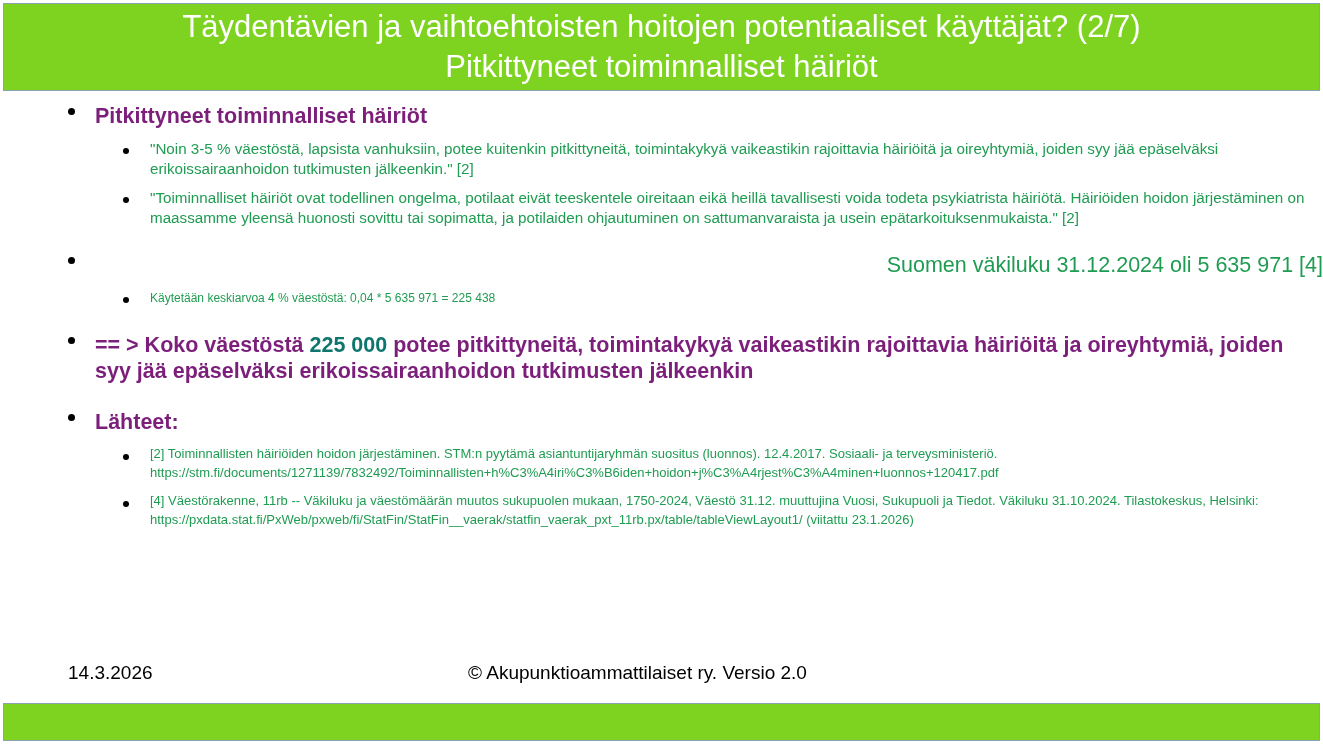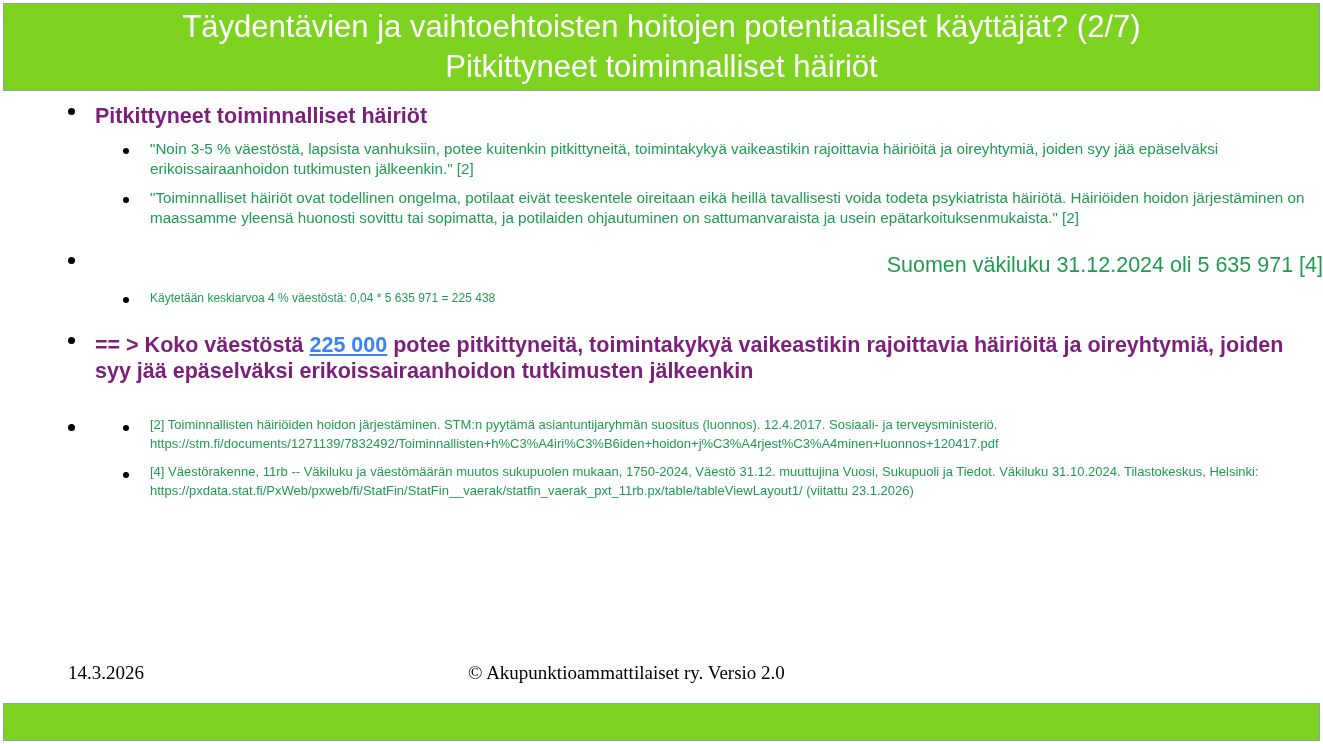--- a/index.html
+++ b/index.html
@@ -65,21 +65,21 @@
     border-radius: 50%;
   }
   .l1-text {
     font-size: 21.5px;
     line-height: 26px;
     padding-top: 3px;
   }
   .l1-text.bold { font-weight: bold; }
   .purple { color: #7b1f7b; }
   .green  { color: #1f9c52; text-align: right; }
-  .red    { color: #3b82f6; text-decoration: underline; }
+  .red    { color: #0f766e; }
 
   ul.lvl2 {
     list-style: none;
     margin: 0;
     padding: 0;
   }
   li.l2 {
     position: relative;
     padding-left: 55px;
     margin: 10px 0 0 0;
@@ -106,21 +106,21 @@
   .gap-b { height: 18px; }
   .gap-c { height: 20px; }
 
   
   .footer {
     position: absolute;
     left: 0;
     bottom: 52px;
     width: 1323px;
     height: 30px;
-    font-family: Liberation Serif, serif;
+    font-family: Liberation Sans, sans-serif;
     font-size: 19px;
     color: #000000;
   }
   .footer .date {
     position: absolute;
     left: 68px;
     top: 0;
   }
   .footer .copy {
     position: absolute;
@@ -184,20 +184,21 @@
 
     <li class="l1">
       <span class="bullet"></span>
       <div class="l1-text bold purple"><span>== &gt; Koko väestöstä </span><span class="red">225 000</span><span> potee pitkittyneitä, toimintakykyä vaikeastikin rajoittavia häiriöitä ja oireyhtymiä, joiden syy jää epäselväksi erikoissairaanhoidon tutkimusten jälkeenkin</span></div>
     </li>
 
     <div class="gap-c"></div>
 
     <li class="l1">
       <span class="bullet"></span>
+      <div class="l1-text bold purple">Lähteet:</div>
       <ul class="lvl2 sub-block">
         <li class="l2">
           <span class="bullet"></span>
           <div class="l2-text ref">[2] Toiminnallisten häiriöiden hoidon järjestäminen. STM:n pyytämä asiantuntijaryhmän suositus (luonnos). 12.4.2017. Sosiaali- ja terveysministeriö.</div>
           <div class="l2-text ref">https://stm.fi/documents/1271139/7832492/Toiminnallisten+h%C3%A4iri%C3%B6iden+hoidon+j%C3%A4rjest%C3%A4minen+luonnos+120417.pdf</div>
         </li>
         <li class="l2">
           <span class="bullet"></span>
           <div class="l2-text ref">[4] Väestörakenne, 11rb -- Väkiluku ja väestömäärän muutos sukupuolen mukaan, 1750-2024, Väestö 31.12. muuttujina Vuosi, Sukupuoli ja Tiedot. Väkiluku 31.10.2024. Tilastokeskus, Helsinki:</div>
           <div class="l2-text ref">https://pxdata.stat.fi/PxWeb/pxweb/fi/StatFin/StatFin__vaerak/statfin_vaerak_pxt_11rb.px/table/tableViewLayout1/ (viitattu 23.1.2026)</div>

